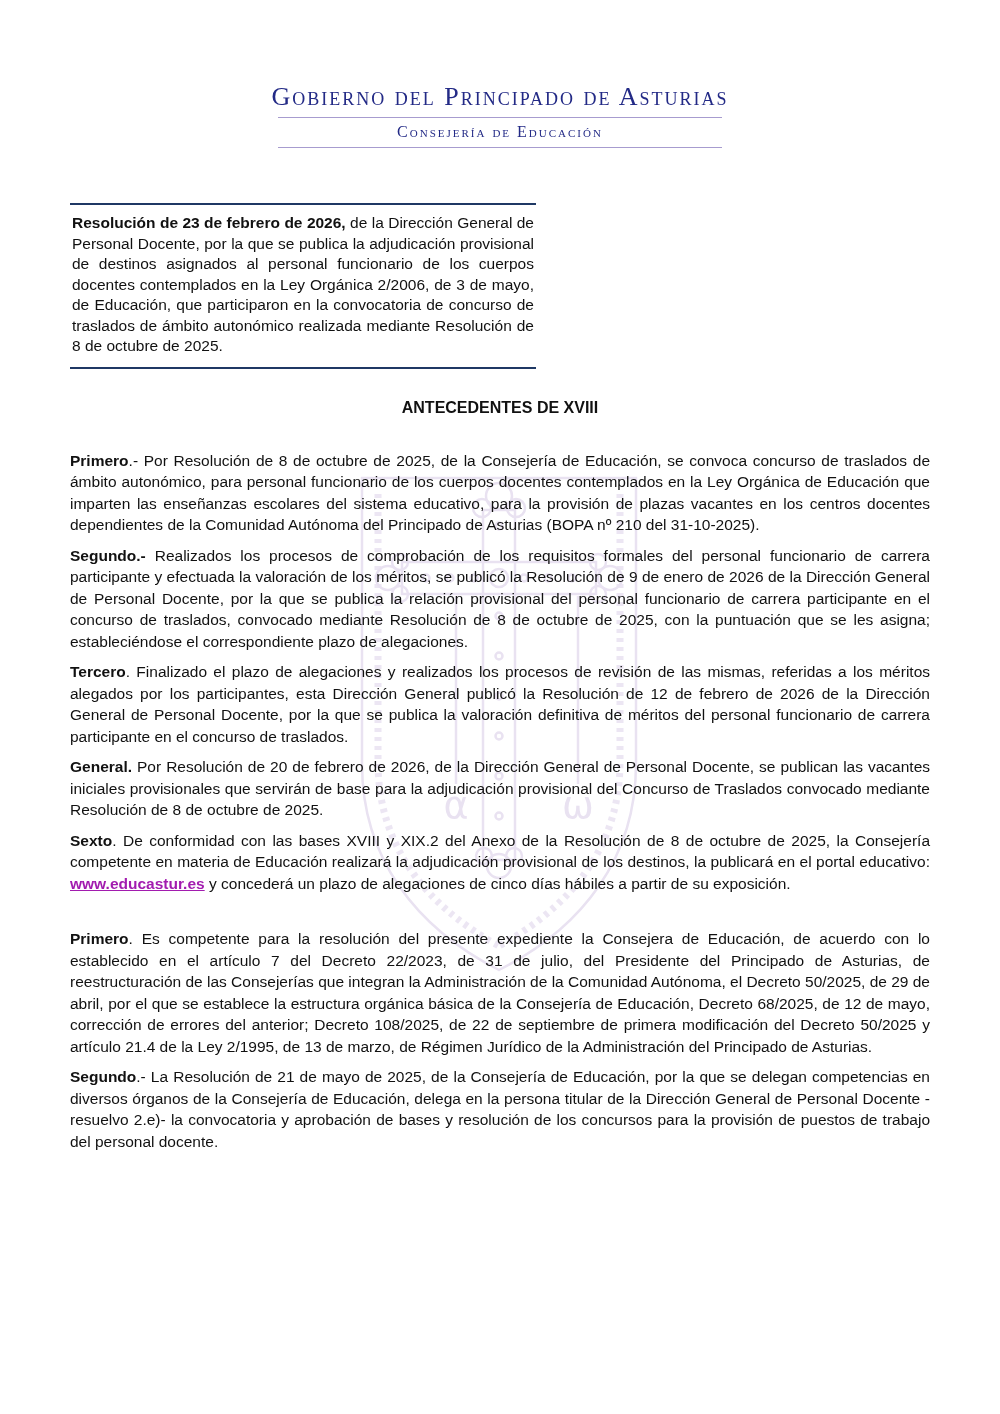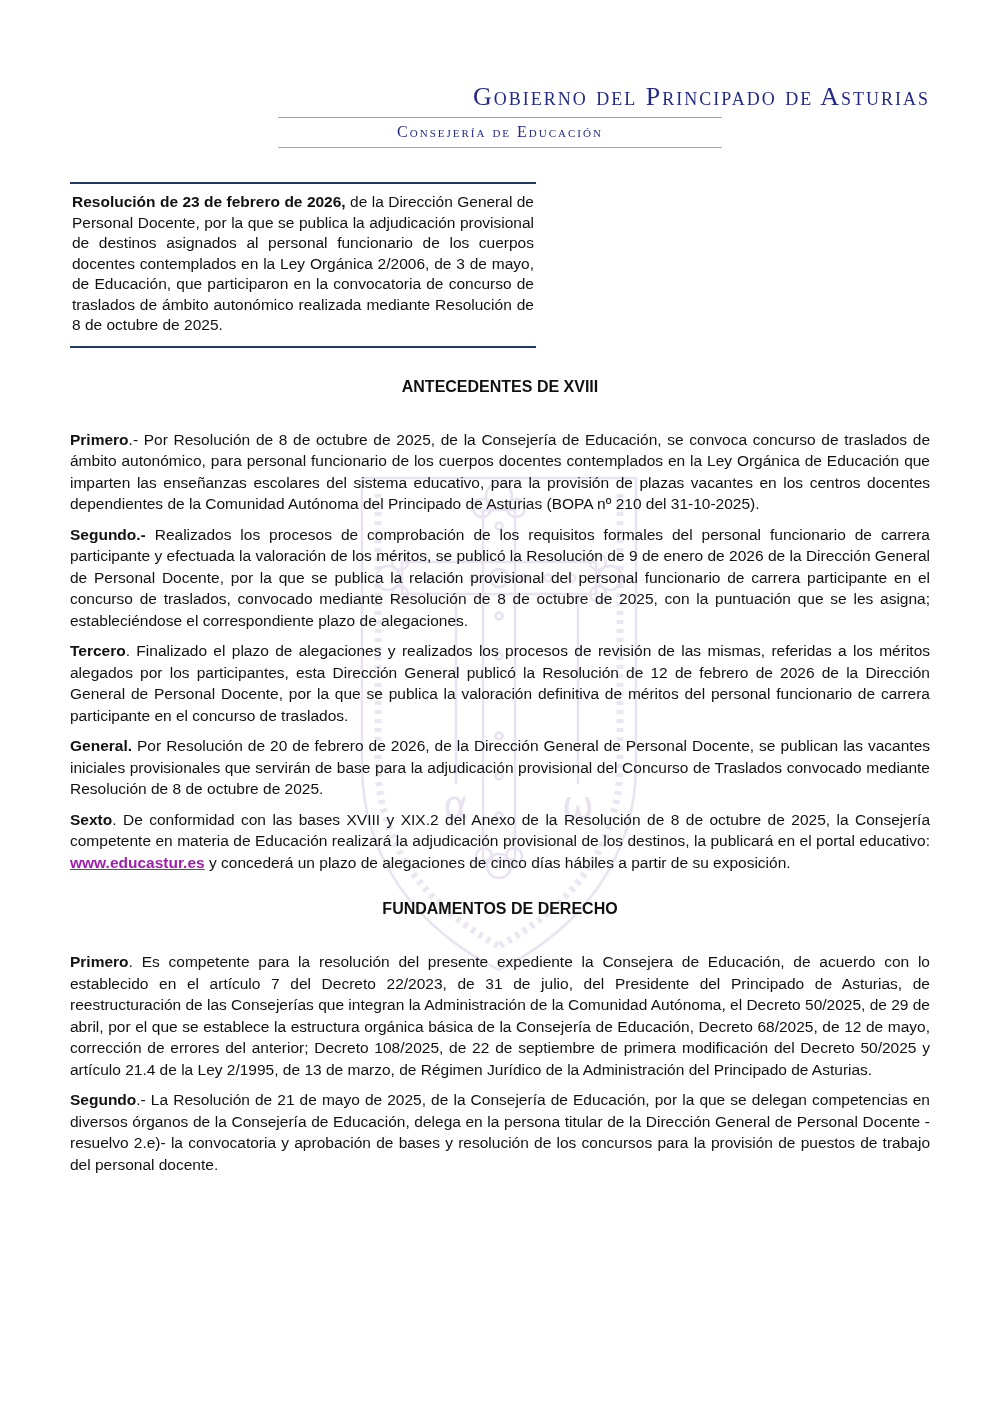--- a/index.html
+++ b/index.html
@@ -28,21 +28,21 @@
     pointer-events: none;
   }
   
   .content {
     position: relative;
     z-index: 1;
     padding: 0 70px;
   }
   .gov-title {
     padding-top: 84px;
-    text-align: right;
+    text-align: center;
     font-family: "Liberation Serif", "DejaVu Serif", serif;
     font-variant: small-caps;
     font-size: 26px;
     letter-spacing: 2px;
     color: #232a86;
     line-height: 1;
   }
   .dept-band {
     width: 444px;
     margin: 7px auto 0;
@@ -54,21 +54,21 @@
   .dept-title {
     font-family: "Liberation Serif", "DejaVu Serif", serif;
     font-variant: small-caps;
     font-size: 16px;
     letter-spacing: 2px;
     color: #232a86;
     line-height: 1;
   }
   .summary-box {
     width: 462px;
-    margin-top: 34px;
+    margin-top: 55px;
     border-top: 2px solid #1f3864;
     border-bottom: 2px solid #1f3864;
     padding: 8px 2px 10px;
     font-size: 15.5px;
     line-height: 20.5px;
     text-align: justify;
   }
   .summary-box .lead { font-weight: bold; }
   .doc-heading {
     text-align: center;
@@ -166,21 +166,20 @@
     <p class="para">
       <span class="lead">Tercero</span><span>. Finalizado el plazo de alegaciones y realizados los procesos de revisión de las mismas, referidas a los méritos alegados por los participantes, esta Dirección General publicó la Resolución de 12 de febrero de 2026 de la Dirección General de Personal Docente, por la que se publica la valoración definitiva de méritos del personal funcionario de carrera participante en el concurso de traslados.</span>
     </p>
     <p class="para">
       <span class="lead">General.</span><span> Por Resolución de 20 de febrero de 2026, de la Dirección General de Personal Docente, se publican las vacantes iniciales provisionales que servirán de base para la adjudicación provisional del Concurso de Traslados convocado mediante Resolución de 8 de octubre de 2025.</span>
     </p>
     <p class="para">
       <span class="lead">Sexto</span><span>. De conformidad con las bases XVIII y XIX.2 del Anexo de la Resolución de 8 de octubre de 2025, la Consejería competente en materia de Educación realizará la adjudicación provisional de los destinos, la publicará en el portal educativo: </span><span class="link">www.educastur.es</span><span> y concederá un plazo de alegaciones de cinco días hábiles a partir de su exposición.</span>
     </p>
 
-    <p class="doc-heading" id="h-fundamentos">FUNDAMENTOS DE DERECHO</p>
 
     <p class="para first-after-heading">
       <span class="lead">Primero</span><span>. Es competente para la resolución del presente expediente la Consejera de Educación, de acuerdo con lo establecido en el artículo 7 del Decreto 22/2023, de 31 de julio, del Presidente del Principado de Asturias, de reestructuración de las Consejerías que integran la Administración de la Comunidad Autónoma, el Decreto 50/2025, de 29 de abril, por el que se establece la estructura orgánica básica de la Consejería de Educación, Decreto 68/2025, de 12 de mayo, corrección de errores del anterior; Decreto 108/2025, de 22 de septiembre de primera modificación del Decreto 50/2025 y artículo 21.4 de la Ley 2/1995, de 13 de marzo, de Régimen Jurídico de la Administración del Principado de Asturias.</span>
     </p>
     <p class="para">
       <span class="lead">Segundo</span><span>.- La Resolución de 21 de mayo de 2025, de la Consejería de Educación, por la que se delegan competencias en diversos órganos de la Consejería de Educación, delega en la persona titular de la Dirección General de Personal Docente -resuelvo 2.e)- la convocatoria y aprobación de bases y resolución de los concursos para la provisión de puestos de trabajo del personal docente.</span>
     </p>
 
   </div>
 </div>

